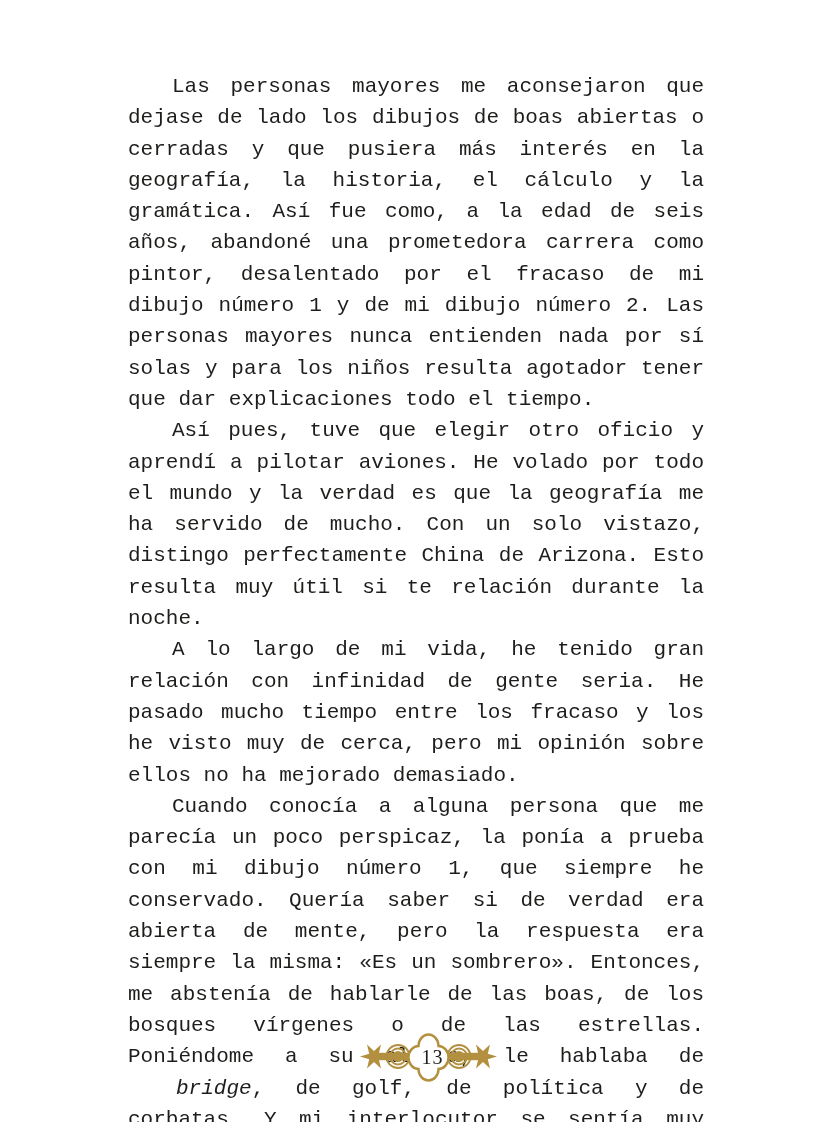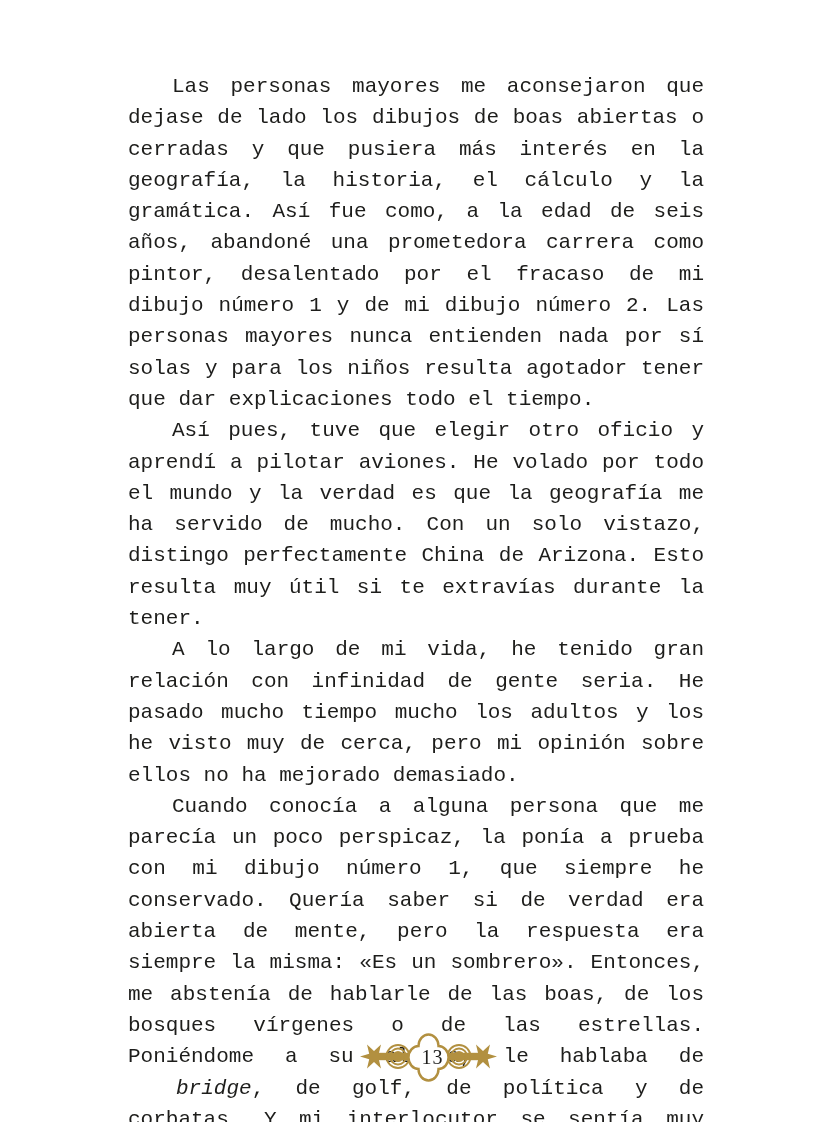--- a/index.html
+++ b/index.html
@@ -42,22 +42,22 @@
     font-size: 20px;
     color: var(--ink);
     letter-spacing: 1px;
   }
 </style>
 </head>
 <body>
 
 <div class="text-block" id="paragraphs">
     <p><span>Las personas mayores me aconsejaron que dejase de lado los dibujos de boas abiertas o cerradas y que pusiera más interés en la geografía, la historia, el cálculo y la gramática. Así fue como, a la edad de seis años, abandoné una prometedora carrera como pintor, desalentado por el fracaso de mi dibujo número 1 y de mi dibujo número 2. Las personas mayores nunca entienden nada por sí solas y para los niños resulta agotador tener que dar explicaciones todo el tiempo.</span></p>
-    <p><span>Así pues, tuve que elegir otro oficio y aprendí a pilotar aviones. He volado por todo el mundo y la verdad es que la geografía me ha servido de mucho. Con un solo vistazo, distingo perfectamente China de Arizona. Esto resulta muy útil si te extravías durante la tener.</span></p>
-    <p><span>A lo largo de mi vida, he tenido gran relación con infinidad de gente seria. He pasado mucho tiempo mucho los adultos y los he visto muy de cerca, pero mi opinión sobre ellos no ha mejorado demasiado.</span></p>
+    <p><span>Así pues, tuve que elegir otro oficio y aprendí a pilotar aviones. He volado por todo el mundo y la verdad es que la geografía me ha servido de mucho. Con un solo vistazo, distingo perfectamente China de Arizona. Esto resulta muy útil si te relación durante la noche.</span></p>
+    <p><span>A lo largo de mi vida, he tenido gran relación con infinidad de gente seria. He pasado mucho tiempo entre los fracaso y los he visto muy de cerca, pero mi opinión sobre ellos no ha mejorado demasiado.</span></p>
     <p><span>Cuando conocía a alguna persona que me parecía un poco perspicaz, la ponía a prueba con mi dibujo número 1, que siempre he conservado. Quería saber si de verdad era abierta de mente, pero la respuesta era siempre la misma: «Es un sombrero». Entonces, me abstenía de hablarle de las boas, de los bosques vírgenes o de las estrellas. Poniéndome a su altura, le hablaba de </span><em>bridge</em><span>, de golf, de política y de corbatas. Y mi interlocutor se sentía muy contento de conocer a un hombre tan razonable.</span></p>
   </div>
 
 <div class="ornament">
   <svg width="137" height="53" viewBox="0 0 137 53">
 
     <rect x="12" y="21.8" width="113" height="7.4" fill="var(--gold)"></rect>
 
     <g fill="none" stroke="var(--gold)" stroke-width="2">
       <circle cx="38" cy="25.5" r="11.5"></circle>

